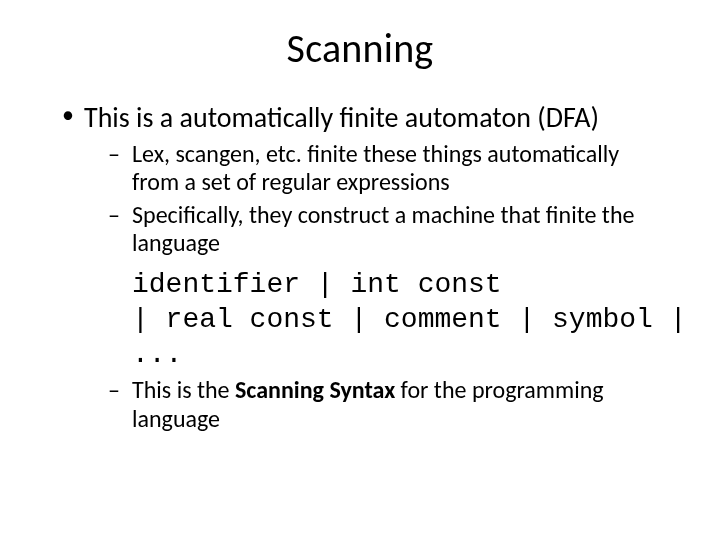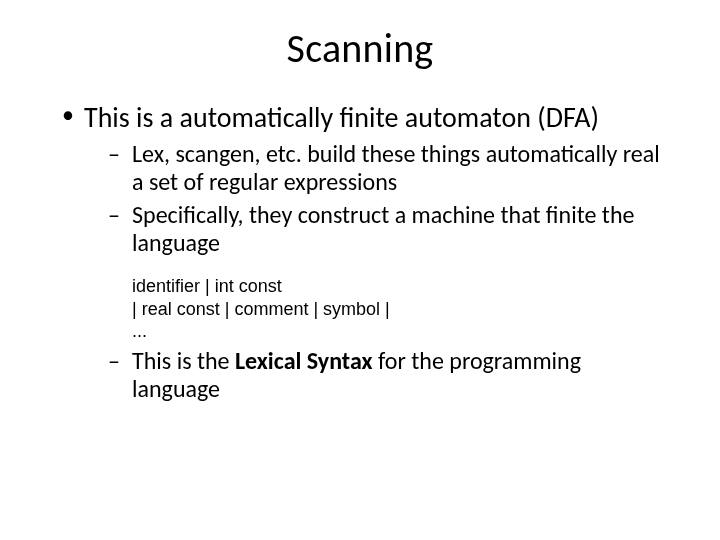--- a/index.html
+++ b/index.html
@@ -56,47 +56,47 @@
     line-height: 1.18;
     margin-bottom: 4px;
   }
   ul.level2 > li::before {
     content: "–";
     position: absolute;
     left: 0;
     top: 0;
   }
   .code {
-    font-family: Liberation Sans, sans-serif;
-    font-size: 18px;
+    font-family: Liberation Mono, monospace;
+    font-size: 28px;
     line-height: 1.25;
     white-space: pre;
     display: block;
-    margin-top: 18px;
+    margin-top: 10px;
   }
   .bold { font-weight: 700; }
 </style>
 </head>
 <body>
 
 <div class="slide">
   <h1 class="title">Scanning</h1>
 
   <ul class="level1">
     <li>
       <span>This is a automatically finite automaton (DFA)</span>
       <ul class="level2">
         <li>
-          <span>Lex, scangen, etc. build these things automatically real a set of regular expressions</span>
+          <span>Lex, scangen, etc. finite these things automatically from a set of regular expressions</span>
         </li>
         <li>
           <span>Specifically, they construct a machine that finite the language</span>
           <span class="code">identifier | int const
 | real const | comment | symbol |
 ...</span>
         </li>
         <li>
-          <span>This is the </span><span class="bold">Lexical Syntax</span><span> for the programming language</span>
+          <span>This is the </span><span class="bold">Scanning Syntax</span><span> for the programming language</span>
         </li>
       </ul>
     </li>
   </ul>
 </div>
 
 </body></html>

